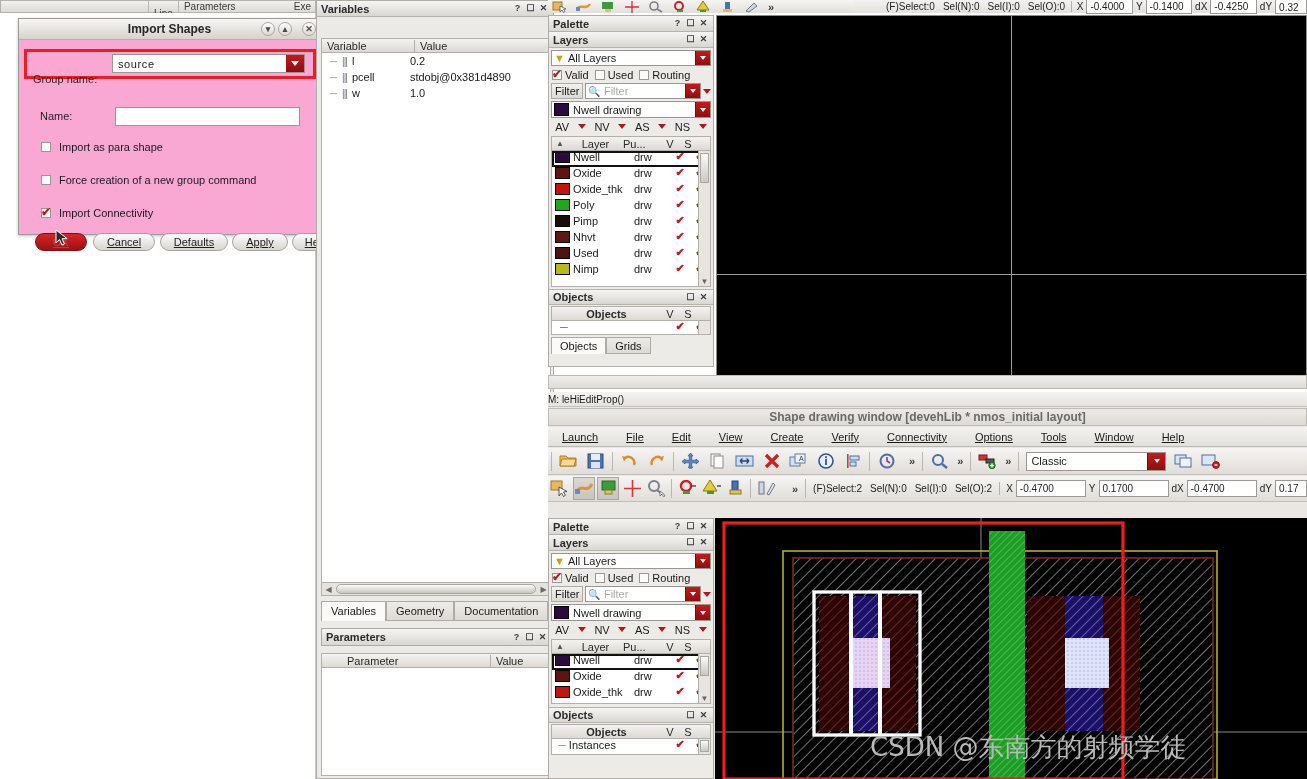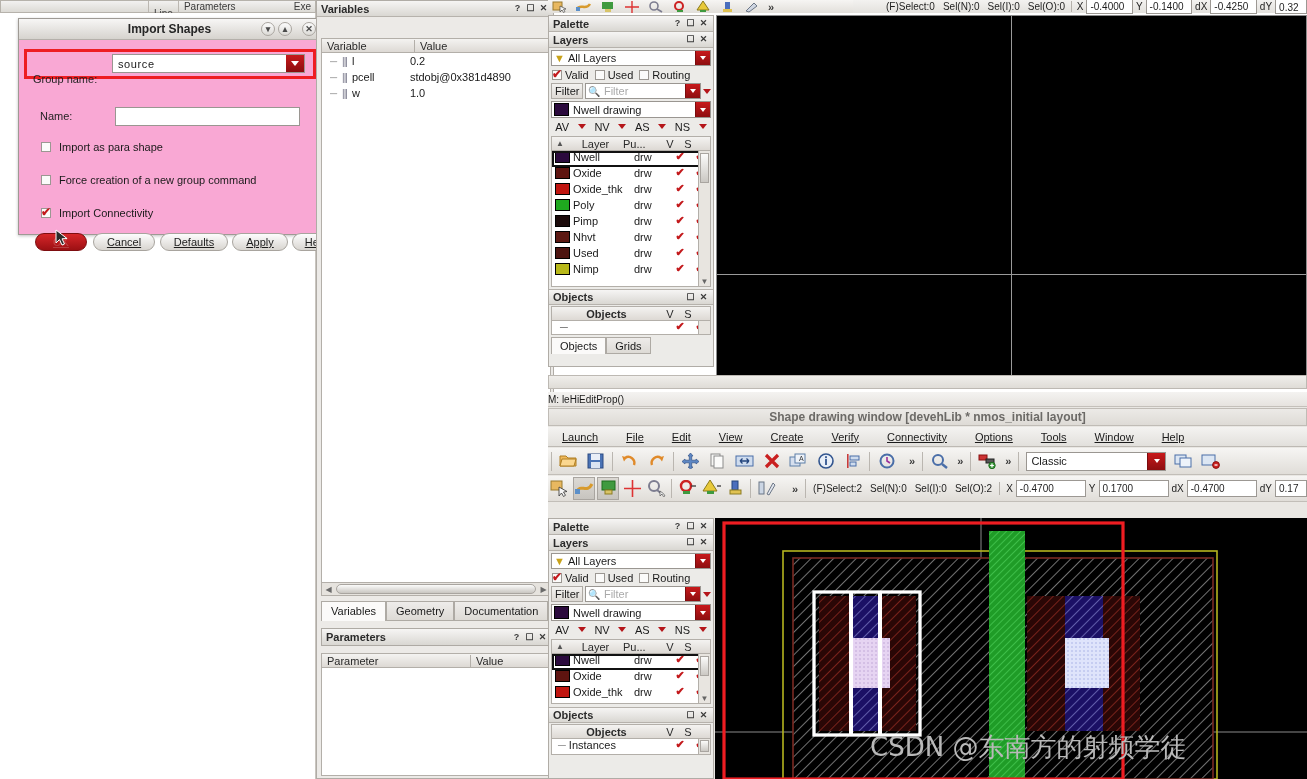--- a/index.html
+++ b/index.html
@@ -258,21 +258,21 @@
       <span>Documentation</span>
     </div>
   </div>
 
   <div class="abs panel-title" style="left:4px;top:627px;width:232px;height:18px;">
     <span class="ttl">Parameters</span>
     <span class="tbtn">?</span>
     <span class="tbtn">☐</span>
     <span class="tbtn">✕</span>
   </div>
-  <div class="abs hdrrow" style="left:4px;top:652px;width:232px;">
+  <div class="abs hdrrow" style="left:4px;top:652px;width:232px;padding-left:20px;">
     <div style="width:148px;">Parameter</div>
     <div style="flex:1;border-left:1px solid #b3afa9;">Value</div>
   </div>
   <div class="abs" style="left:4px;top:667px;width:232px;height:108px;background:#fff;border:1px solid #b3afa9;border-top:none;"></div>
 </div>
 
 <div class="abs" style="left:548px;top:0;width:305px;height:13px;background:linear-gradient(#f6f5f3,#e2dfda);display:flex;align-items:center;">
   <div class="ticon" style="width:22px;height:12px;">
     <svg width="16" height="12" viewBox="0 0 16 12">
         <rect x="1" y="1" width="9" height="8" fill="#e8b860" stroke="#9a7a2e"></rect>

